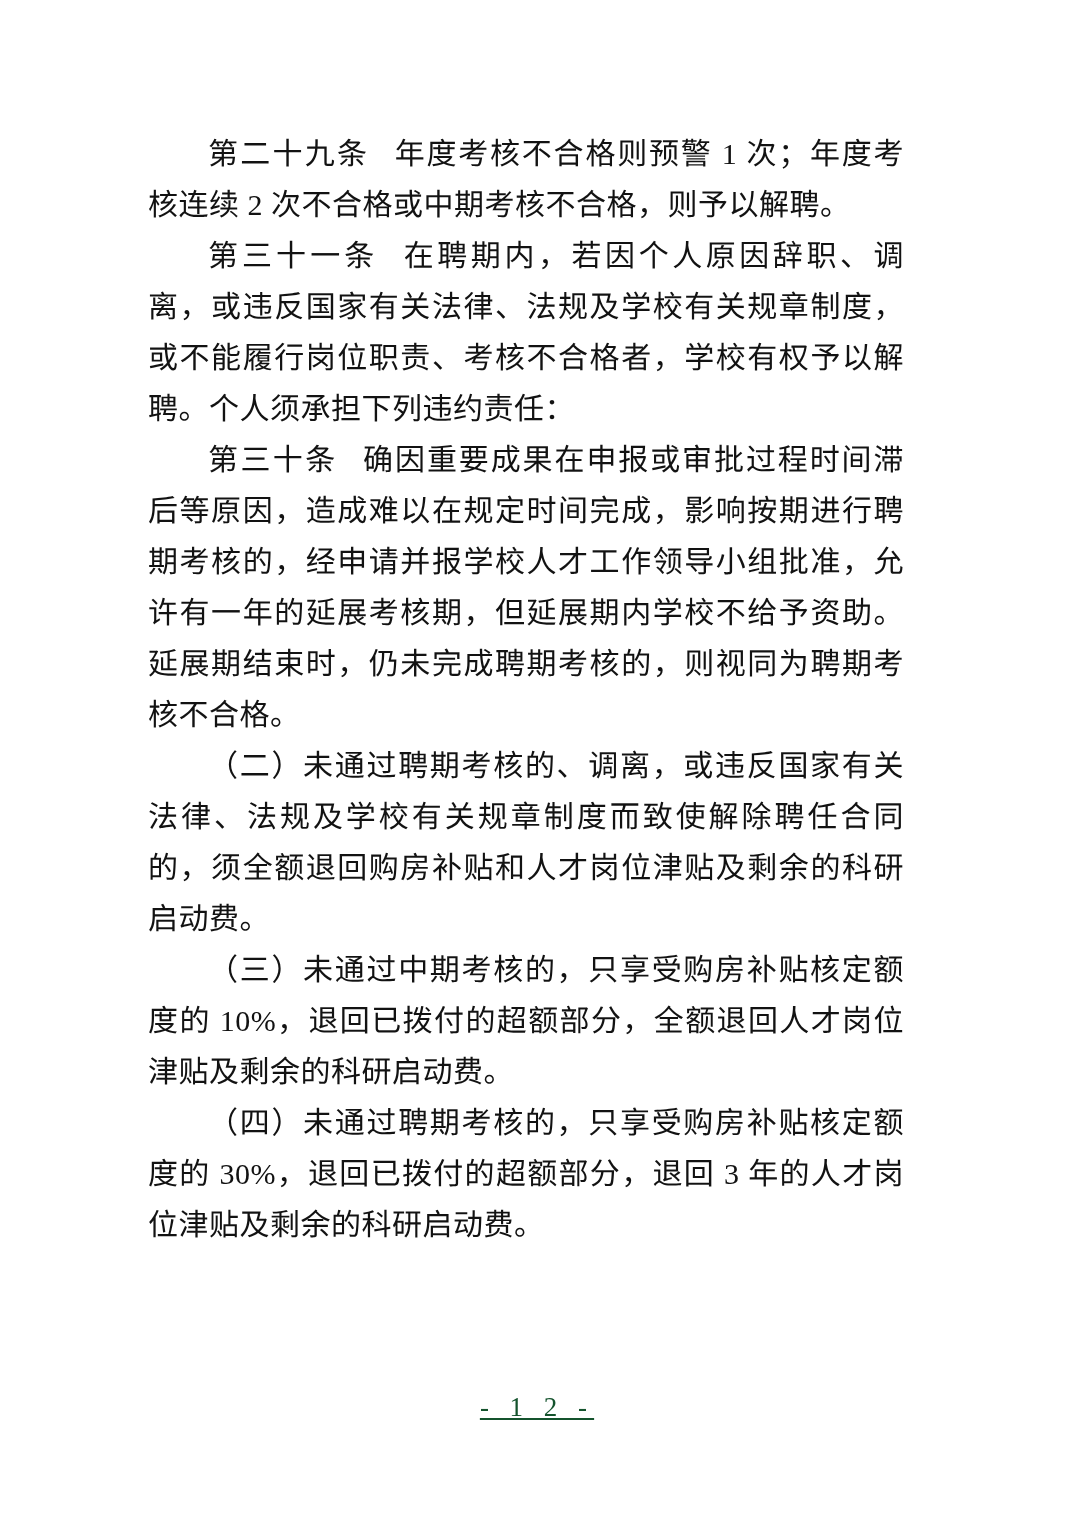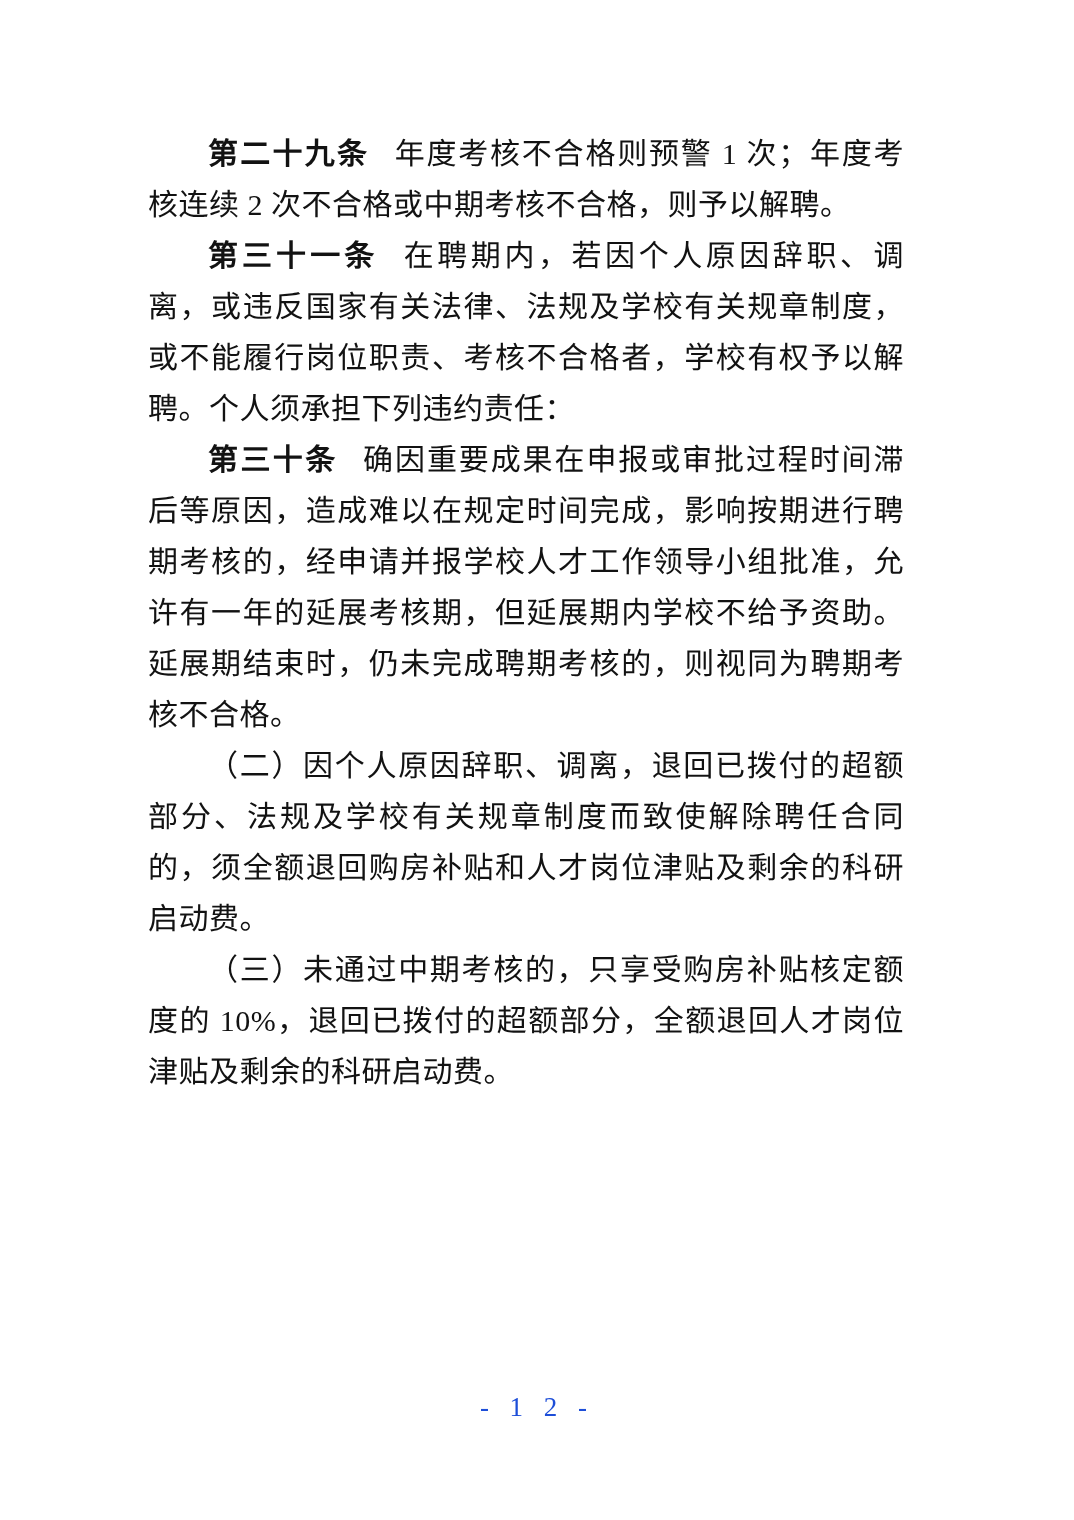--- a/index.html
+++ b/index.html
@@ -25,54 +25,56 @@
     margin: 0;
     font-size: 30px;
     line-height: 51px;
     text-align: justify;
     text-indent: 2em;
     letter-spacing: 0.5px;
     word-break: break-all;
   }
   .article-no {
     font-family: "Liberation Sans", "DejaVu Sans", sans-serif;
-    font-weight: bold;
+    font-weight: normal;
     margin-right: 0.85em;
     letter-spacing: 1px;
   }
   .article-no:empty {
     display: none;
     margin: 0;
   }
   .page-footer {
     position: absolute;
     left: 0;
     top: 1392px;
     width: 1074px;
     text-align: center;
   }
   .page-number {
     display: inline-block;
     font-size: 27px;
     letter-spacing: 7px;
-    color: #1d4ed8;
+    color: #14532d;
+    text-decoration: underline;
   }
 </style>
 </head>
 <body>
 
 <main class="doc">
   <p class="para"><b class="article-no">第二十九条</b><span>年度考核不合格则预警 1 次；年度考核连续 2 次不合格或中期考核不合格，则予以解聘。</span></p>
 
   <p class="para"><b class="article-no">第三十一条</b><span>在聘期内，若因个人原因辞职、调离，或违反国家有关法律、法规及学校有关规章制度，或不能履行岗位职责、考核不合格者，学校有权予以解聘。个人须承担下列违约责任：</span></p>
 
   <p class="para"><b class="article-no">第三十条</b><span>确因重要成果在申报或审批过程时间滞后等原因，造成难以在规定时间完成，影响按期进行聘期考核的，经申请并报学校人才工作领导小组批准，允许有一年的延展考核期，但延展期内学校不给予资助。延展期结束时，仍未完成聘期考核的，则视同为聘期考核不合格。</span></p>
 
 
-  <p class="para"><span>（二）因个人原因辞职、调离，退回已拨付的超额部分、法规及学校有关规章制度而致使解除聘任合同的，须全额退回购房补贴和人才岗位津贴及剩余的科研启动费。</span></p>
+  <p class="para"><span>（二）未通过聘期考核的、调离，或违反国家有关法律、法规及学校有关规章制度而致使解除聘任合同的，须全额退回购房补贴和人才岗位津贴及剩余的科研启动费。</span></p>
 
   <p class="para"><span>（三）未通过中期考核的，只享受购房补贴核定额度的 10%，退回已拨付的超额部分，全额退回人才岗位津贴及剩余的科研启动费。</span></p>
 
+  <p class="para"><span>（四）未通过聘期考核的，只享受购房补贴核定额度的 30%，退回已拨付的超额部分，退回 3 年的人才岗位津贴及剩余的科研启动费。</span></p>
 </main>
 
 <div class="page-footer">
   <span class="page-number">- 1 2 -</span>
 </div>
 
 </body></html>

